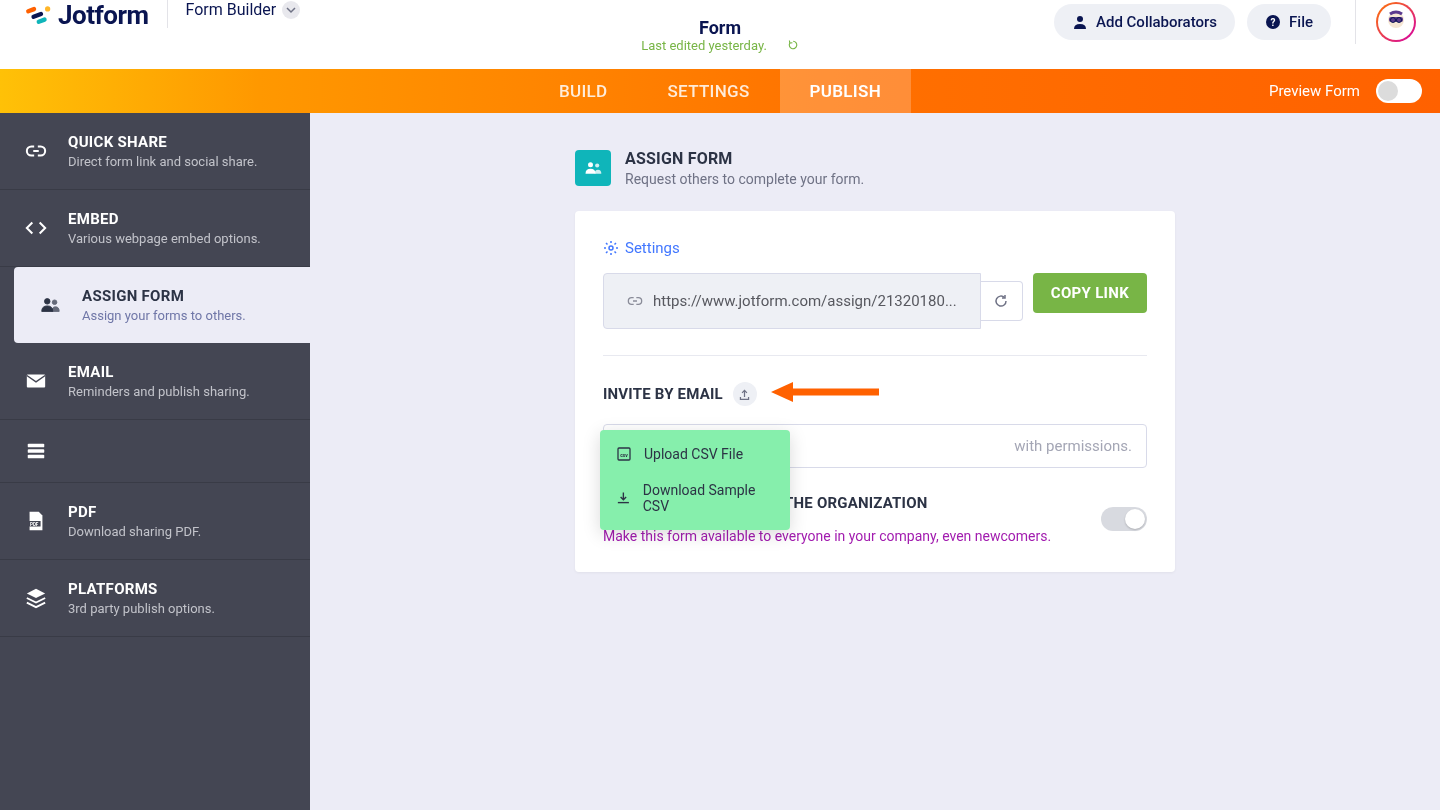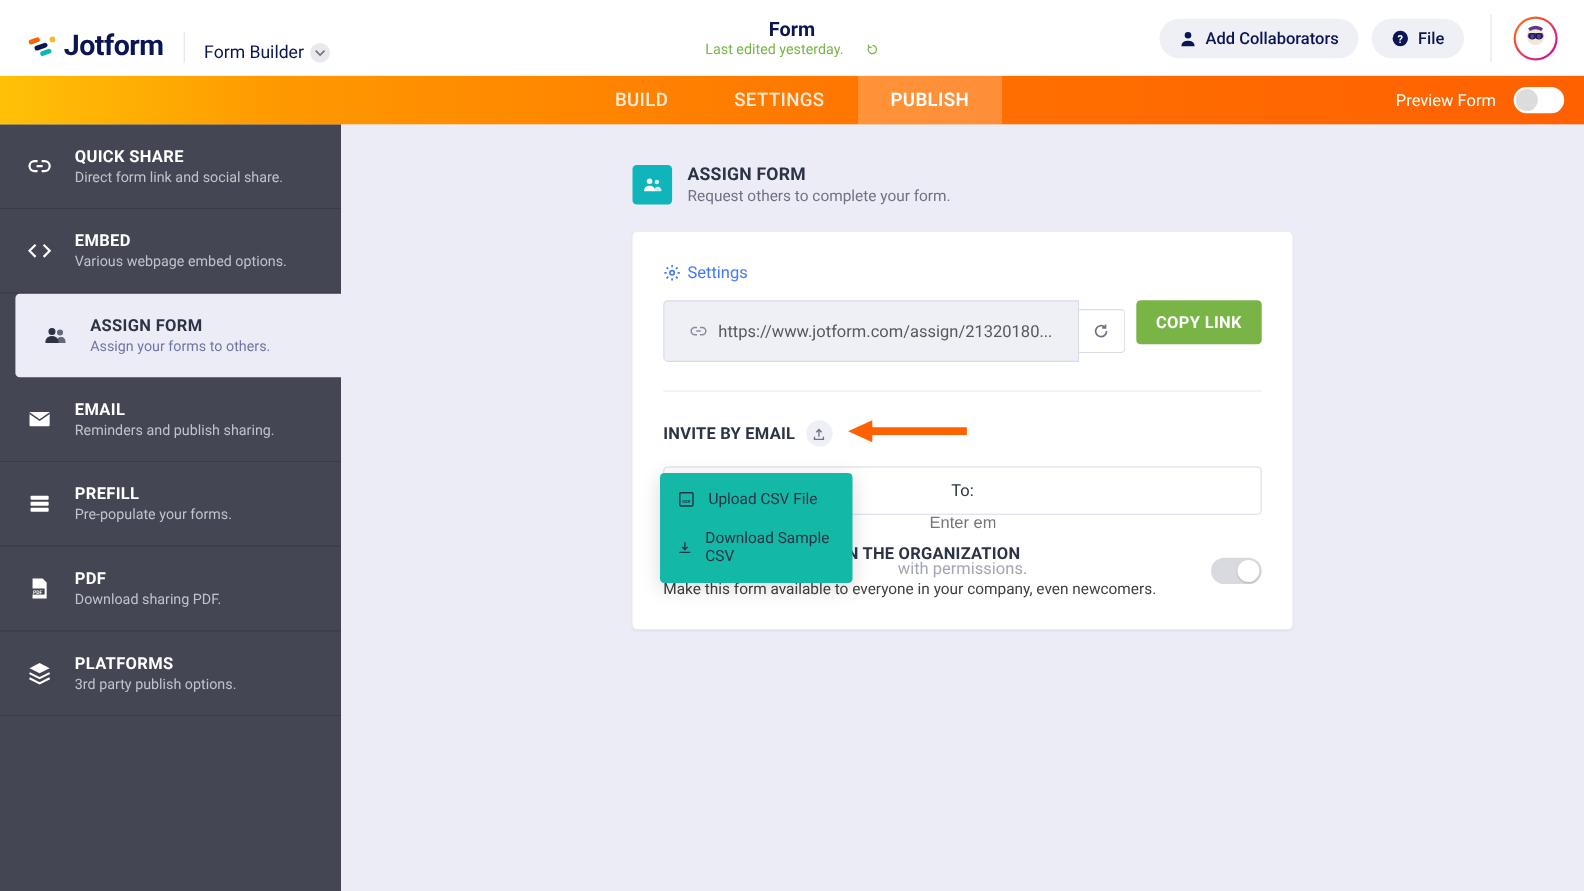--- a/index.html
+++ b/index.html
@@ -1,18 +1,18 @@
 <!DOCTYPE html>
 <html><head>
 <meta charset="utf-8">
 <style>
   * { box-sizing: border-box; margin: 0; padding: 0; }
   body { font-family: -apple-system, BlinkMacSystemFont, "Segoe UI", Roboto, Helvetica, Arial, sans-serif; background: #ececf6; width: 1440px; height: 810px; overflow: hidden; }
   
-  .top-header { height: 69px; background: #fff; display: flex; align-items: flex-end; padding: 0 24px 12px 24px; position: relative; }
+  .top-header { height: 69px; background: #fff; display: flex; align-items: flex-start; padding: 0 24px 12px 24px; position: relative; }
   .logo { display: flex; align-items: center; gap: 6px; }
   .logo-mark { width: 28px; height: 28px; }
   .logo-text { font-size: 26px; font-weight: 700; color: #0a1551; letter-spacing: -0.5px; }
   .logo-divider { width: 1px; height: 28px; background: #e3e3e8; margin: 0 18px; }
   .form-builder-dd { display: flex; align-items: center; gap: 6px; color: #0a1551; font-size: 16px; cursor: pointer; }
   .form-builder-dd .chev { width: 18px; height: 18px; background: #e8e8ed; border-radius: 50%; display: flex; align-items: center; justify-content: center; }
   .center-title { position: absolute; left: 50%; top: 50%; transform: translate(-50%, -50%); text-align: center; }
   .center-title .form-title { font-size: 18px; font-weight: 700; color: #0a1551; }
   .center-title .last-edited { font-size: 13px; color: #78b546; display: flex; align-items: center; gap: 20px; justify-content: center; }
   .header-right { margin-left: auto; display: flex; align-items: center; gap: 12px; }
@@ -55,28 +55,28 @@
   .link-row { display: flex; gap: 10px; }
   .link-input { flex: 1; display: flex; align-items: center; }
   .link-url-box { flex: 1; height: 56px; background: #eef0f5; border: 1px solid #d8dae9; border-radius: 4px 0 0 4px; display: flex; align-items: center; padding: 0 12px; gap: 10px; color: #57585f; font-size: 15px; overflow: hidden; white-space: nowrap; justify-content: center; }
   .refresh-box { width: 42px; height: 40px; border: 1px solid #d8dae9; border-left: none; border-radius: 0 4px 4px 0; display: flex; align-items: center; justify-content: center; cursor: pointer; }
   .copy-btn { height: 40px; padding: 0 18px; background: #78b546; color: #fff; border-radius: 4px; font-size: 15px; font-weight: 700; letter-spacing: 0.3px; display: flex; align-items: center; cursor: pointer; }
   .hr { height: 1px; background: #e8e9f0; margin: 26px 0; }
   .invite-head { display: flex; align-items: center; gap: 10px; position: relative; }
   .upload-icon-btn { width: 24px; height: 24px; background: #eef0f5; border-radius: 50%; display: flex; align-items: center; justify-content: center; cursor: pointer; }
   .arrow-annot { position: absolute; left: 168px; top: -3px; }
   .arrow-annot svg { display: block; }
-  .email-row { margin-top: 18px; height: 44px; border: 1px solid #d8dae9; border-radius: 4px; display: flex; align-items: center; padding: 0 14px; gap: 12px; color: #6f7285; font-size: 15px; flex-direction: column; }
+  .email-row { margin-top: 18px; height: 44px; border: 1px solid #d8dae9; border-radius: 4px; display: flex; align-items: center; padding: 0 14px; gap: 12px; color: #6f7285; font-size: 15px; }
   .email-row .to-label { color: #2c3345; }
   .email-row input { border: none; outline: none; flex: 1; font-size: 15px; color: #6f7285; background: transparent; }
-  .dropdown-pop { position: absolute; left: 600px; top: 430px; width: 175px; background: #14b8a6; border-radius: 4px; box-shadow: 0 4px 18px rgba(0,0,0,0.15); padding: 6px 0; z-index: 50; }
+  .dropdown-pop { position: absolute; left: 600px; top: 430px; width: 190px; background: #86efac; border-radius: 4px; box-shadow: 0 4px 18px rgba(0,0,0,0.15); padding: 6px 0; z-index: 50; }
   .dd-item { display: flex; align-items: center; gap: 12px; padding: 10px 16px; font-size: 14px; color: #2c3345; cursor: pointer; }
   .org-row { margin-top: 26px; display: flex; align-items: center; justify-content: space-between; }
   .org-row .org-title { font-size: 15px; font-weight: 700; color: #2c3345; letter-spacing: 0.2px; }
-  .org-row .org-sub { font-size: 14px; color: #404040; margin-top: 16px; }
+  .org-row .org-sub { font-size: 14px; color: #a21caf; margin-top: 16px; }
   .org-toggle { width: 46px; height: 24px; background: #d8dae0; border-radius: 12px; position: relative; cursor: pointer; }
   .org-toggle .knob { position: absolute; width: 20px; height: 20px; border-radius: 50%; background: #fff; top: 2px; right: 2px; box-shadow: 0 1px 2px rgba(0,0,0,0.2); }
 </style>
 </head>
 <body>
 
 <div class="top-header">
   <div class="logo">
     <svg class="logo-mark" viewBox="0 0 32 32">
       <rect x="2" y="8" width="12" height="5" rx="2.5" fill="#ff6100" transform="rotate(-20 8 10)"></rect>
@@ -202,24 +202,20 @@
           <div class="t2">Reminders and publish sharing.</div>
         </div>
     </div>
     <div class="side-item">
       <div class="icon-slot">
           <svg width="22" height="22" viewBox="0 0 24 24" fill="#fff">
             <rect x="3" y="4" width="18" height="4" rx="1"></rect>
             <rect x="3" y="10" width="18" height="4" rx="1"></rect>
             <rect x="3" y="16" width="18" height="4" rx="1"></rect>
           </svg>
-        </div>
-      <div class="texts">
-          <div class="t1">PREFILL</div>
-          <div class="t2">Pre-populate your forms.</div>
         </div>
     </div>
     <div class="side-item">
       <div class="icon-slot">
           <svg width="22" height="22" viewBox="0 0 24 24" fill="#fff">
             <path d="M5 2 L15 2 L19 6 L19 22 L5 22 Z"></path>
             <rect x="3" y="12" width="14" height="6" fill="#444653"></rect>
             <text x="10" y="17" text-anchor="middle" fill="#fff" font-size="5" font-weight="bold">PDF</text>
           </svg>
         </div>

